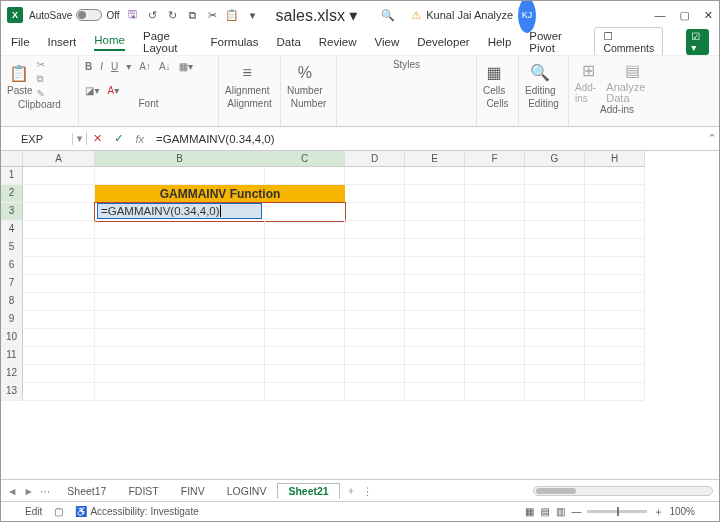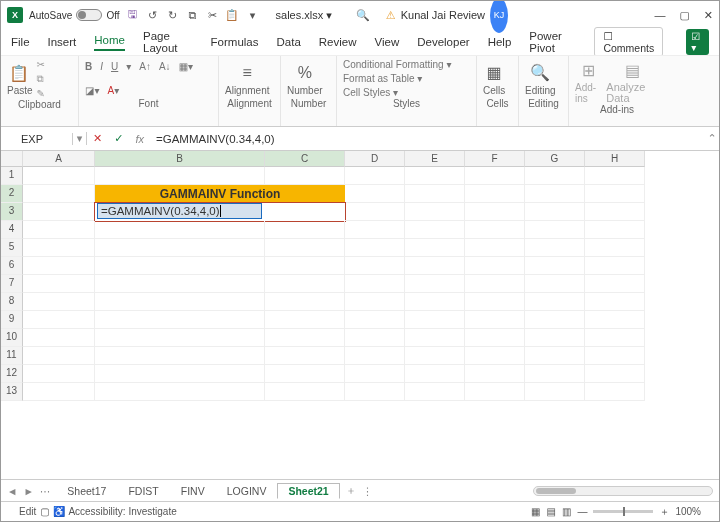--- a/index.html
+++ b/index.html
@@ -3,21 +3,21 @@
 <meta charset="utf-8">
 <style>
 * { box-sizing: border-box; margin: 0; padding: 0; font-family: "Segoe UI", sans-serif; }
 body { width: 720px; height: 522px; background: #fff; border: 1px solid #999; overflow: hidden; display: flex; flex-direction: column; font-size: 11px; color: #333; }
 .titlebar { height: 28px; display: flex; align-items: center; padding: 0 6px; gap: 6px; }
 .titlebar .logo { width: 16px; height: 16px; background: #107c41; color: #fff; font-size: 9px; font-weight: bold; display: flex; align-items: center; justify-content: center; border-radius: 2px; }
 .autosave { display: flex; align-items: center; gap: 4px; font-size: 10px; }
 .switch { width: 26px; height: 12px; border: 1px solid #888; border-radius: 6px; background: #eee; position: relative; }
 .switch::after { content: ""; width: 8px; height: 8px; background: #888; border-radius: 50%; position: absolute; top: 1px; left: 1px; }
 .qat-icon { width: 14px; height: 14px; display: flex; align-items: center; justify-content: center; color: #555; cursor: pointer; }
-.titlebar .fn { margin-left: 10px; font-size: 11px; text-align: right; }
+.titlebar .fn { margin-left: 10px; font-size: 16px; text-align: right; }
 .titlebar .search { margin-left: 18px; }
 .titlebar .user { display: flex; align-items: center; gap: 5px; margin-left: 10px; }
 .warn { color: #e8a33d; }
 .avatar { width: 18px; height: 35px; border-radius: 50%; background: #3b82f6; color: #fff; font-size: 9px; display: flex; align-items: center; justify-content: center; }
 .wincontrols { margin-left: auto; display: flex; gap: 14px; color: #444; }
 .wincontrols span { cursor: pointer; }
 .menubar { height: 26px; display: flex; align-items: center; padding: 0 10px; gap: 18px; font-size: 11.5px; }
 .menubar .tab { cursor: pointer; }
 .menubar .tab.active { color: #107c41; border-bottom: 2px solid #107c41; padding-bottom: 3px; }
 .menubar .comments { margin-left: auto; border: 1px solid #ccc; border-radius: 3px; padding: 2px 8px; font-size: 10.5px; }
@@ -48,21 +48,21 @@
 .edit-wrap { grid-column: 3 / span 2; position: relative; }
 .edit-outline { position: absolute; inset: -1px; border: 1.5px solid #b8432f; pointer-events: none; }
 .edit-cell { position: absolute; left: 2px; top: 0; width: 165px; height: 16px; background: #d6e2ee; border: 1.5px solid #1a6bbf; font-size: 11.5px; padding: 0 3px; display: flex; align-items: center; }
 .cursor-line { display: inline-block; width: 1px; height: 12px; background: #000; }
 .sheetbar { height: 22px; border-top: 1px solid #ccc; display: flex; align-items: center; padding: 0 6px; gap: 6px; font-size: 10.5px; color: #555; }
 .sheetbar .nav { color: #888; cursor: pointer; }
 .sheet-tab { padding: 1px 10px; border: 1px solid transparent; cursor: pointer; }
 .sheet-tab.active { background: #fff; border: 1px solid #bbb; border-bottom-color: #fff; color: #107c41; font-weight: 600; }
 .sheetbar .scroll { margin-left: auto; width: 180px; height: 10px; background: #f0f0f0; border: 1px solid #ccc; border-radius: 5px; position: relative; }
 .sheetbar .scroll .thumb { position: absolute; left: 2px; top: 1px; width: 40px; height: 6px; background: #bbb; border-radius: 3px; }
-.statusbar { height: 20px; border-top: 1px solid #ccc; display: flex; align-items: center; padding: 0 18px; gap: 4px; font-size: 10px; color: #555; }
+.statusbar { height: 20px; border-top: 1px solid #ccc; display: flex; align-items: center; padding: 0 24px; gap: 12px; font-size: 10px; color: #555; }
 .statusbar .zoom { margin-left: auto; display: flex; align-items: center; gap: 6px; }
 .zoom-track { width: 60px; height: 3px; background: #ccc; position: relative; }
 .zoom-track::after { content: ""; position: absolute; left: 50%; top: -3px; width: 2px; height: 9px; background: #777; }
 </style>
 </head>
 <body>
 
 <div class="titlebar">
   <div class="logo">X</div>
   <div class="autosave">
@@ -74,21 +74,21 @@
   <span class="qat-icon">↺</span>
   <span class="qat-icon">↻</span>
   <span class="qat-icon">⧉</span>
   <span class="qat-icon">✂</span>
   <span class="qat-icon">📋</span>
   <span class="qat-icon">▾</span>
   <span class="fn">sales.xlsx ▾</span>
   <span class="qat-icon search">🔍</span>
   <div class="user">
     <span class="warn">⚠</span>
-    <span>Kunal Jai Review</span>
+    <span>Kunal Jai Analyze</span>
     <span class="avatar">KJ</span>
   </div>
   <div class="wincontrols">
     <span>—</span>
     <span>▢</span>
     <span>✕</span>
   </div>
 </div>
 
 <div class="menubar">
@@ -148,25 +148,20 @@
   <div class="ribgrp" style="width:56px">
     <div class="body">
         <div class="bigbtn">
       <span class="ic">%</span>
       <span>Number</span>
     </div>
       </div>
     <div class="lbl">Number</div>
   </div>
   <div class="ribgrp" style="width:140px">
-    <div class="body mini" style="flex-direction:column;align-items:flex-start;gap:3px">
-      <span>Conditional Formatting ▾</span>
-      <span>Format as Table ▾</span>
-      <span>Cell Styles ▾</span>
-    </div>
     <div class="lbl">Styles</div>
   </div>
   <div class="ribgrp" style="width:42px">
     <div class="body">
         <div class="bigbtn">
       <span class="ic">▦</span>
       <span>Cells</span>
     </div>
       </div>
     <div class="lbl">Cells</div>

